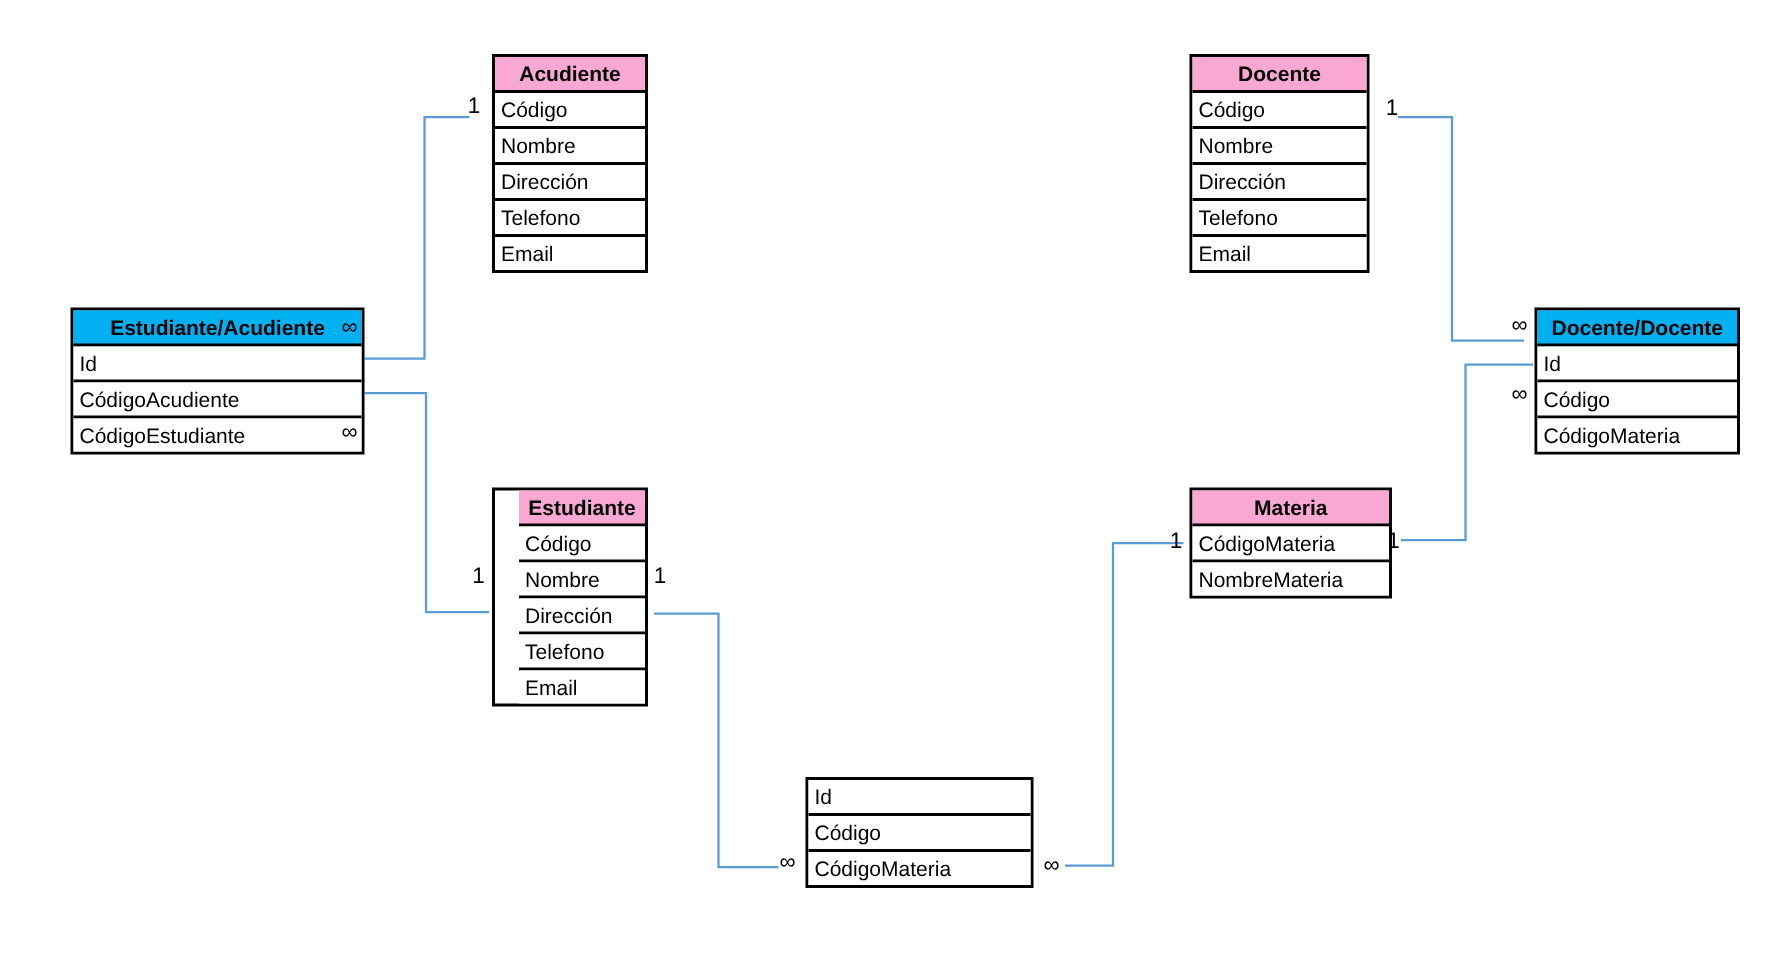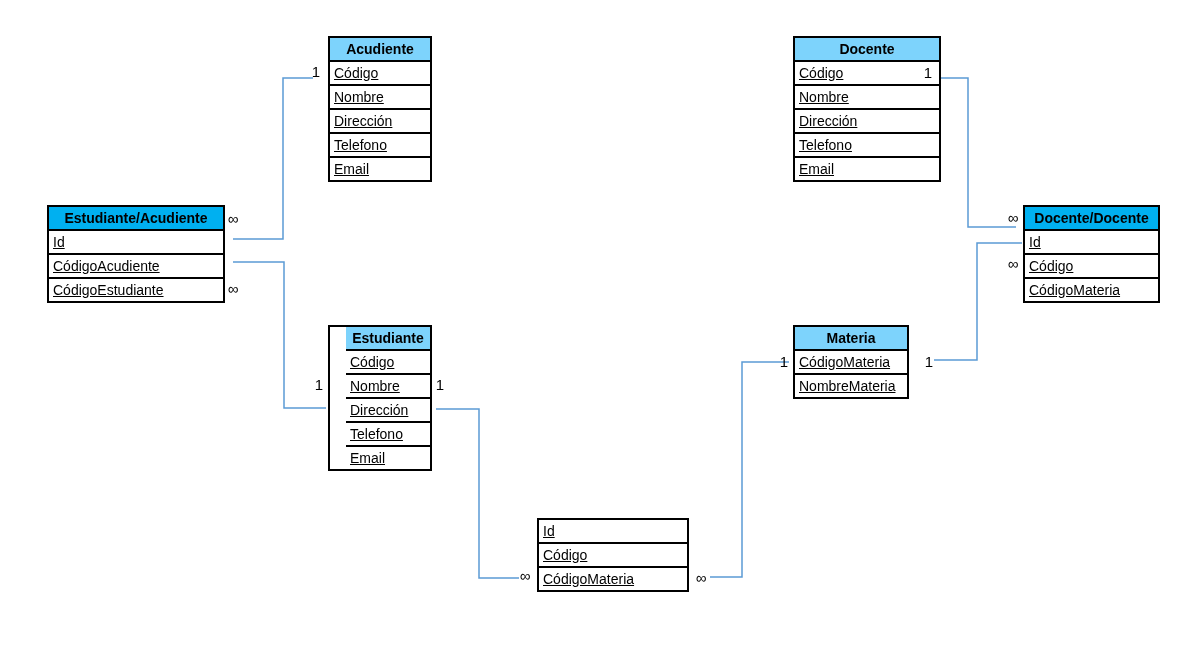--- a/index.html
+++ b/index.html
@@ -34,31 +34,30 @@
   }
   .er-header {
     height: 22px;
     line-height: 22px;
     border-bottom: 2px solid #000000;
     font-weight: bold;
     text-align: center;
     white-space: nowrap;
     overflow: hidden;
   }
-  .er-table.yellow .er-header { background: #7dd3fc; }
+  .er-table.yellow .er-header { background: #f9a8d4; }
   .er-table.blue   .er-header { background: #00B0F0; }
   .er-row {
     height: 22px;
     line-height: 22px;
     border-bottom: 2px solid #000000;
     padding-left: 4px;
     white-space: nowrap;
     overflow: hidden;
     background: #ffffff;
-    text-decoration: underline;
   }
   .er-row:last-child { border-bottom: none; }
   .card-label {
     position: absolute;
     transform: translate(-50%, -50%);
     font-size: 15px;
     color: #000000;
     line-height: 1;
     white-space: nowrap;
   }
@@ -77,49 +76,49 @@
     </svg>
   <div id="tables">
       <div class="er-table yellow" style="left: 328px; top: 36px; width: 104px;">
         <div class="er-header">Acudiente</div>
         <div class="er-row">Código</div>
         <div class="er-row">Nombre</div>
         <div class="er-row">Dirección</div>
         <div class="er-row">Telefono</div>
         <div class="er-row">Email</div>
       </div>
-      <div class="er-table yellow" style="left: 793px; top: 36px; width: 148px;">
+      <div class="er-table yellow" style="left: 793px; top: 36px; width: 120px;">
         <div class="er-header">Docente</div>
         <div class="er-row">Código</div>
         <div class="er-row">Nombre</div>
         <div class="er-row">Dirección</div>
         <div class="er-row">Telefono</div>
         <div class="er-row">Email</div>
       </div>
-      <div class="er-table blue" style="left: 47px; top: 205px; width: 178px;">
+      <div class="er-table blue" style="left: 47px; top: 205px; width: 196px;">
         <div class="er-header">Estudiante/Acudiente</div>
         <div class="er-row">Id</div>
         <div class="er-row">CódigoAcudiente</div>
         <div class="er-row">CódigoEstudiante</div>
       </div>
       <div class="er-table blue" style="left: 1023px; top: 205px; width: 137px;">
         <div class="er-header">Docente/Docente</div>
         <div class="er-row">Id</div>
         <div class="er-row">Código</div>
         <div class="er-row">CódigoMateria</div>
       </div>
       <div class="er-table yellow" style="left: 328px; top: 325px; width: 104px; padding-left: 16px;">
         <div class="er-header">Estudiante</div>
         <div class="er-row">Código</div>
         <div class="er-row">Nombre</div>
         <div class="er-row">Dirección</div>
         <div class="er-row">Telefono</div>
         <div class="er-row">Email</div>
       </div>
-      <div class="er-table yellow" style="left: 793px; top: 325px; width: 116px;">
+      <div class="er-table yellow" style="left: 793px; top: 325px; width: 135px;">
         <div class="er-header">Materia</div>
         <div class="er-row">CódigoMateria</div>
         <div class="er-row">NombreMateria</div>
       </div>
       <div class="er-table blue" style="left: 537px; top: 518px; width: 152px;">
         <div class="er-row">Id</div>
         <div class="er-row">Código</div>
         <div class="er-row">CódigoMateria</div>
       </div>
     </div>

